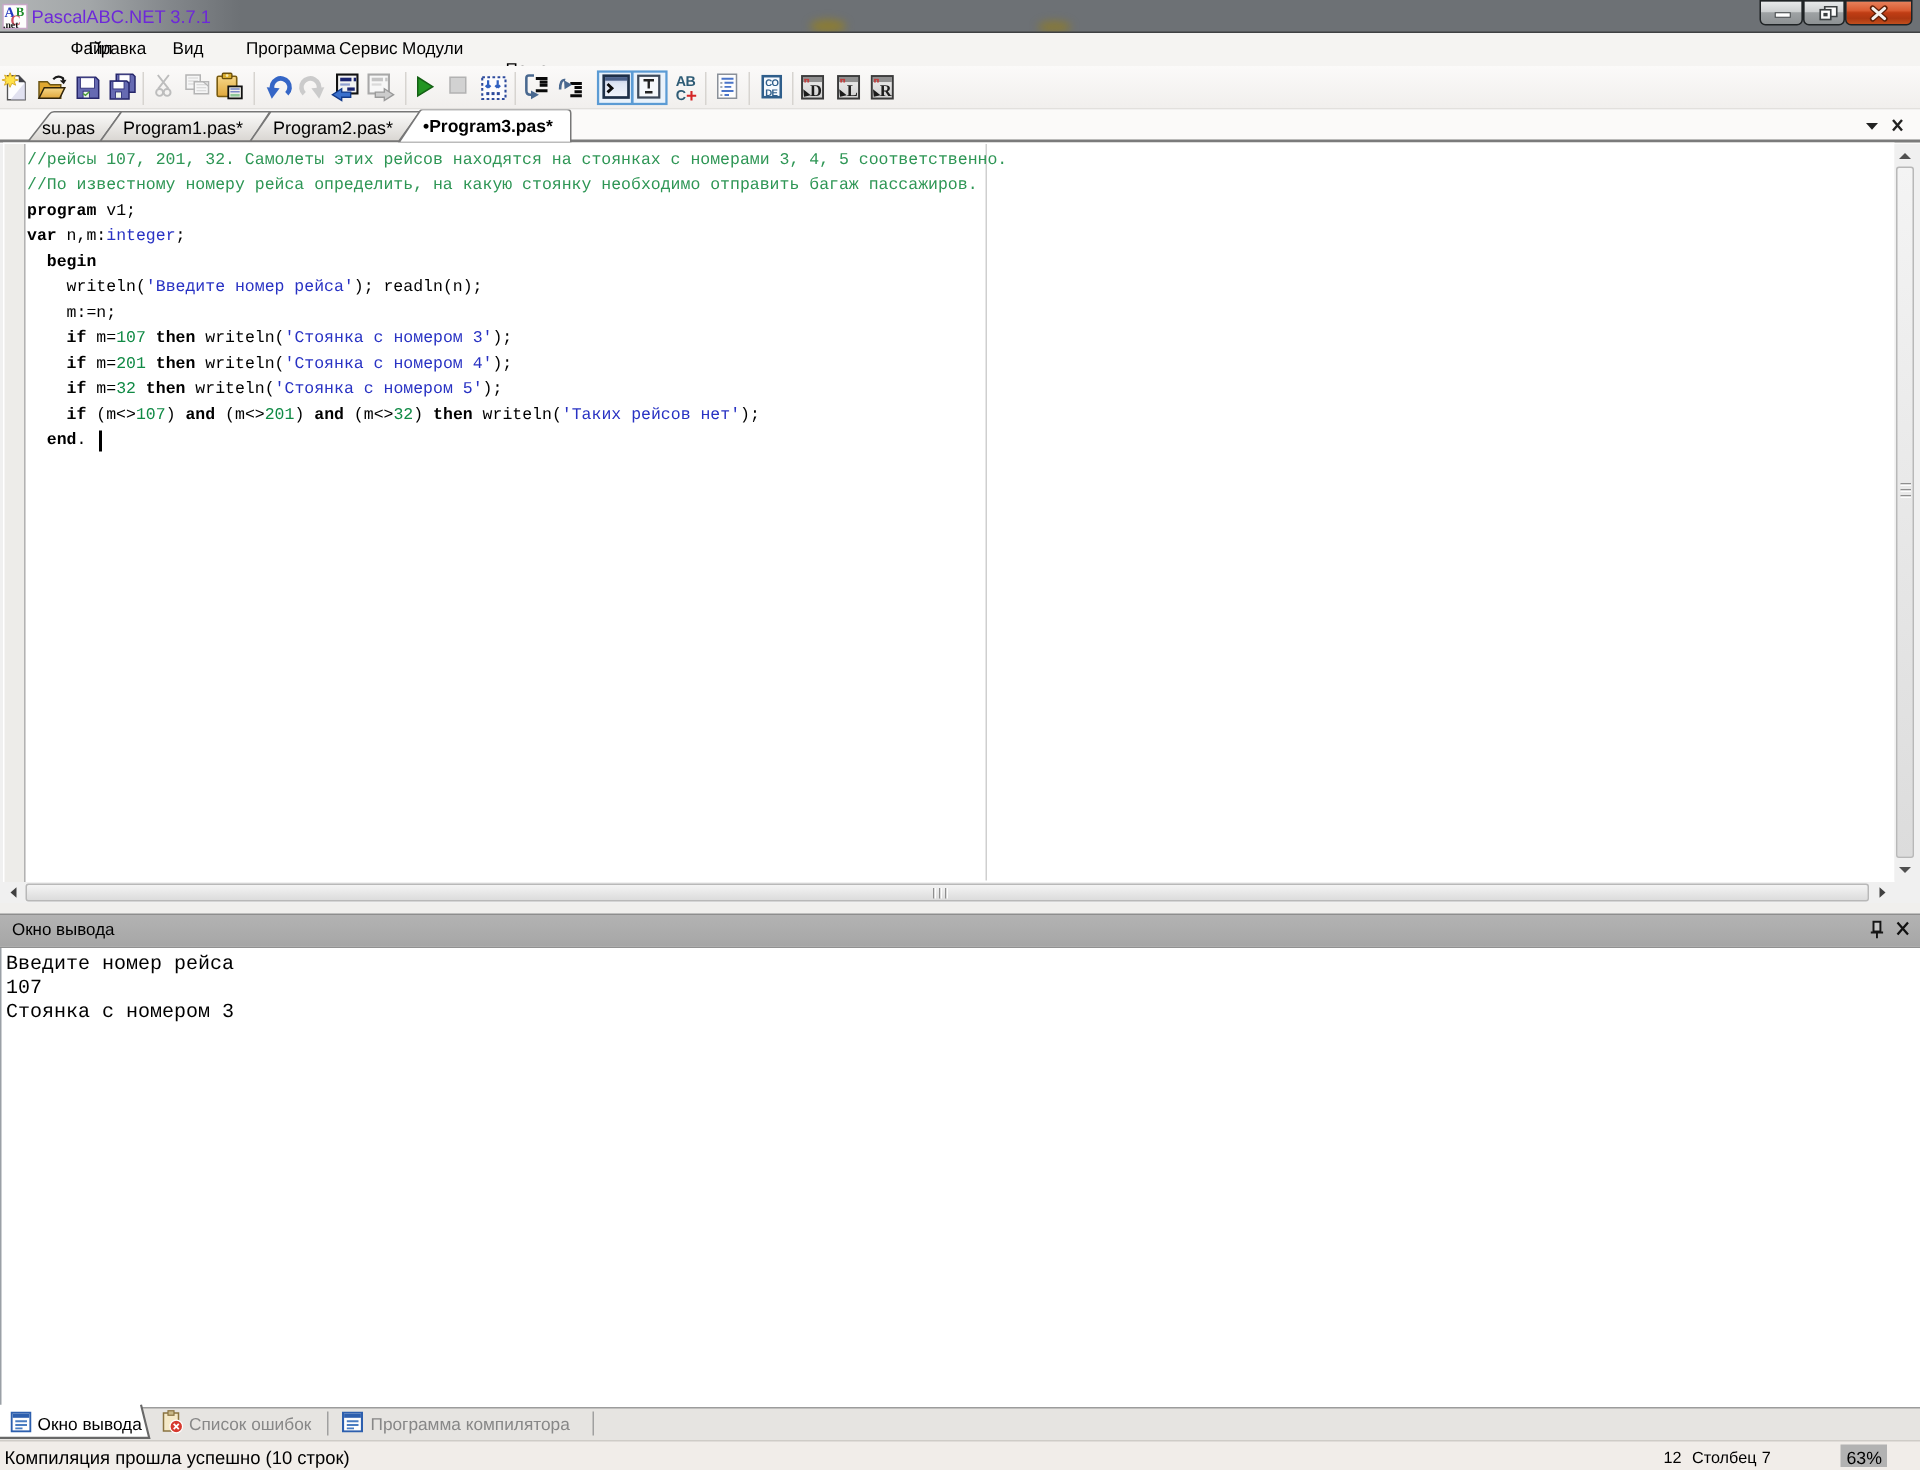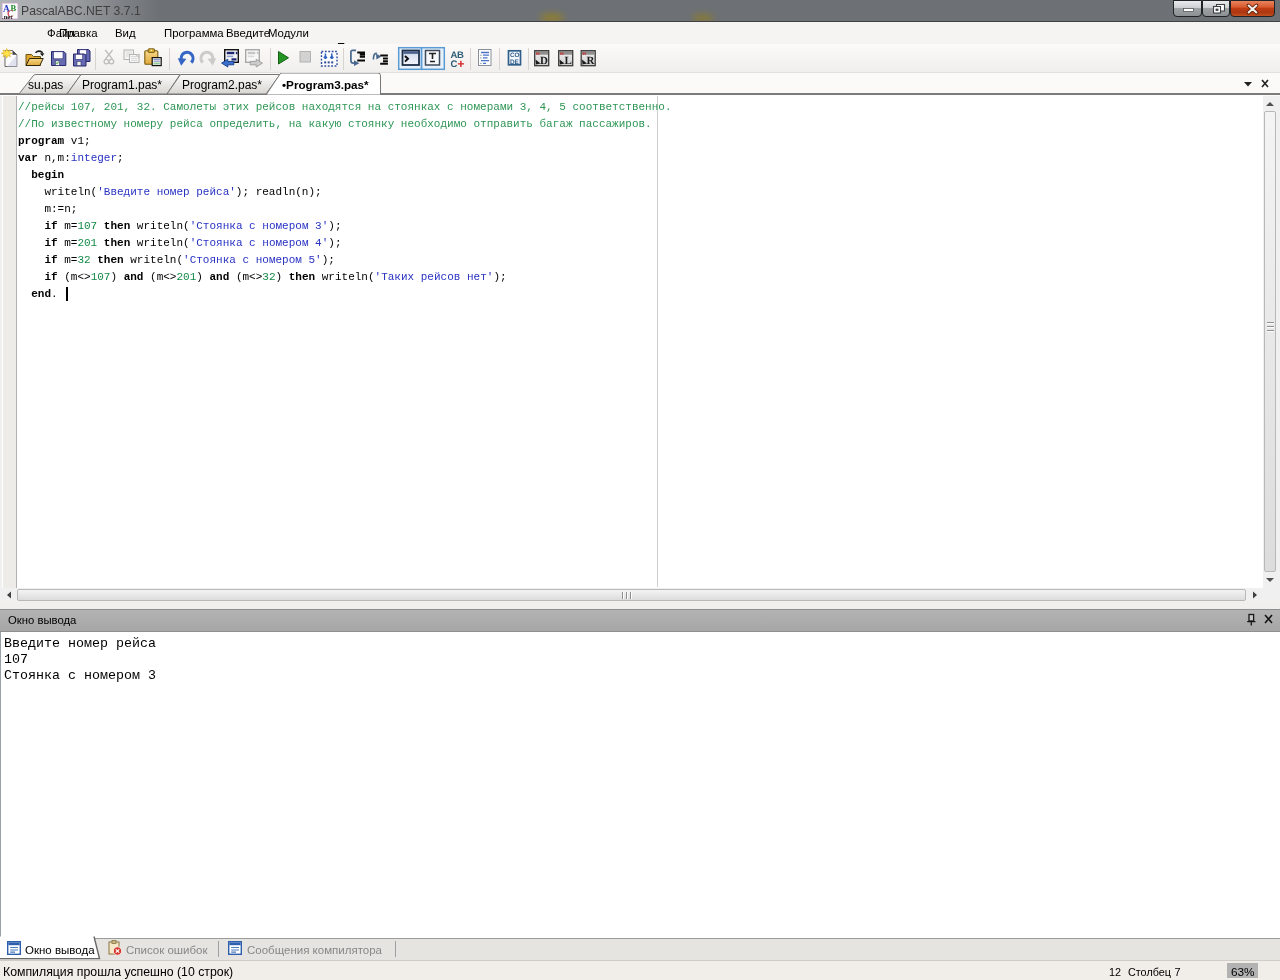--- a/index.html
+++ b/index.html
@@ -1,21 +1,21 @@
 <!DOCTYPE html>
 <html><head><meta charset="utf-8">
 <style>
   html,body{margin:0;padding:0;width:1280px;height:980px;overflow:hidden;}
   body{font-family:"Liberation Sans",sans-serif;background:#f0f0f0;position:relative;}
   .abs{position:absolute;}
   
   #titlebar{left:0;top:0;width:1280px;height:22px;background:#6d7175;}
   #titleglow{left:0;top:0;width:220px;height:22px;
     background:linear-gradient(to right,#b2b5b6 0px,#a2a6a8 60px,#82868a 115px,#6d7175 160px);}
-  #titletext{left:21px;top:3.5px;font-size:12.2px;color:#404040;white-space:nowrap;}
+  #titletext{left:21px;top:3.5px;font-size:12.2px;color:#6d28d9;white-space:nowrap;}
   .smudge{border-radius:50%;filter:blur(3px);}
   
   #winbtns{left:1173px;top:0;width:103px;height:19px;}
   .wbtn{position:absolute;top:0;height:17px;border:1px solid #1f2325;box-sizing:border-box;}
   #btnmin{left:0;width:29px;border-radius:0 0 4px 4px;background:linear-gradient(#e8eaeb 0%,#cdd0d1 45%,#9ea2a4 50%,#8d9193 100%);}
   #btnmax{left:29px;width:28px;border-radius:0 0 4px 4px;background:linear-gradient(#e8eaeb 0%,#cdd0d1 45%,#9ea2a4 50%,#8d9193 100%);}
   #btncls{left:57px;width:45px;border-radius:0 0 4px 4px;background:linear-gradient(#e8825c 0%,#d95b31 40%,#c03d14 50%,#ad3711 75%,#c24f1e 100%);}
   
   #menubar{left:0;top:22px;width:1280px;height:22px;background:#f5f4f2;}
   .mitem{position:absolute;top:26.5px;font-size:11.4px;color:#000;}
@@ -81,21 +81,21 @@
         <path d="M75.6 5.6 L83.4 12.4 M83.4 5.6 L75.6 12.4" stroke="#f4f2ee" stroke-width="2" stroke-linecap="round"></path>
       </g>
     </svg>
   </div>
 
   <div class="abs" id="menubar"></div>
   <div class="mitem" style="left:15px;margin-left:32px;">Файл</div>
   <div class="mitem" style="left:59px;">Правка</div>
   <div class="mitem" style="left:115px;">Вид</div>
   <div class="mitem" style="left:152px;padding-left:12px;">Программа</div>
-  <div class="mitem" style="left:226px;">Введите</div>
+  <div class="mitem" style="left:226px;">Сервис</div>
   <div class="mitem" style="left:268px;">Модули</div>
   <div class="mitem" style="left:337px;margin-top:14px;">Помощь</div>
 
   <div class="abs" id="toolbar"></div>
   <svg class="abs" style="left:0;top:44px" width="660" height="29" viewBox="0 0 660 29" text-rendering="geometricPrecision">
     <defs>
       <linearGradient id="flop" x1="0" y1="0" x2="1" y2="1">
         <stop offset="0" stop-color="#7a86c8"></stop>
         <stop offset="1" stop-color="#3a4a9a"></stop>
       </linearGradient>
@@ -423,21 +423,21 @@
   </svg>
   <div class="abs" style="left:126px;top:944px;font-size:11.5px;color:#878787;">Список ошибок</div>
   <div class="abs" style="left:218px;top:941px;width:1px;height:16px;background:#a0a0a0;"></div>
   <svg class="abs" style="left:228px;top:941px" width="14" height="14" viewBox="0 0 14 14">
     <rect x="0.7" y="0.7" width="12.6" height="12.6" fill="#fdfdfd" stroke="#2d5fae" stroke-width="1.4"></rect>
     <rect x="1.4" y="1.4" width="11.2" height="2.8" fill="#2d5fae"></rect>
     <g stroke="#4a7cc0" stroke-width="1.2">
       <path d="M3.2 6.5 H11 M3.2 9 H11 M3.2 11.2 H8"></path>
     </g>
   </svg>
-  <div class="abs" style="left:247px;top:944px;font-size:11.5px;color:#878787;">Сообщения компилятора</div>
+  <div class="abs" style="left:247px;top:944px;font-size:11.5px;color:#878787;">Программа компилятора</div>
   <div class="abs" style="left:395px;top:941px;width:1px;height:16px;background:#a0a0a0;"></div>
 
   <div class="abs" id="statusbar"></div>
   <div class="abs" style="left:3px;top:965px;font-size:12.3px;color:#000;">Компиляция прошла успешно (10 строк)</div>
   <div class="abs" style="left:1069px;top:966px;font-size:10.8px;color:#000;margin-top:17px;">Строка</div>
 <div class="abs" style="left:1109px;top:966px;font-size:10.8px;color:#000;">12</div>
 <div class="abs" style="left:1128px;top:966px;font-size:10.8px;color:#000;">Столбец</div>
 <div class="abs" style="left:1174.5px;top:966px;font-size:10.8px;color:#000;">7</div>
   <div class="abs" style="left:1227px;top:963px;width:31px;height:15px;background:#b2b2b2;"></div>
   <div class="abs" style="left:1231px;top:965px;font-size:11.8px;color:#000;">63%</div>

